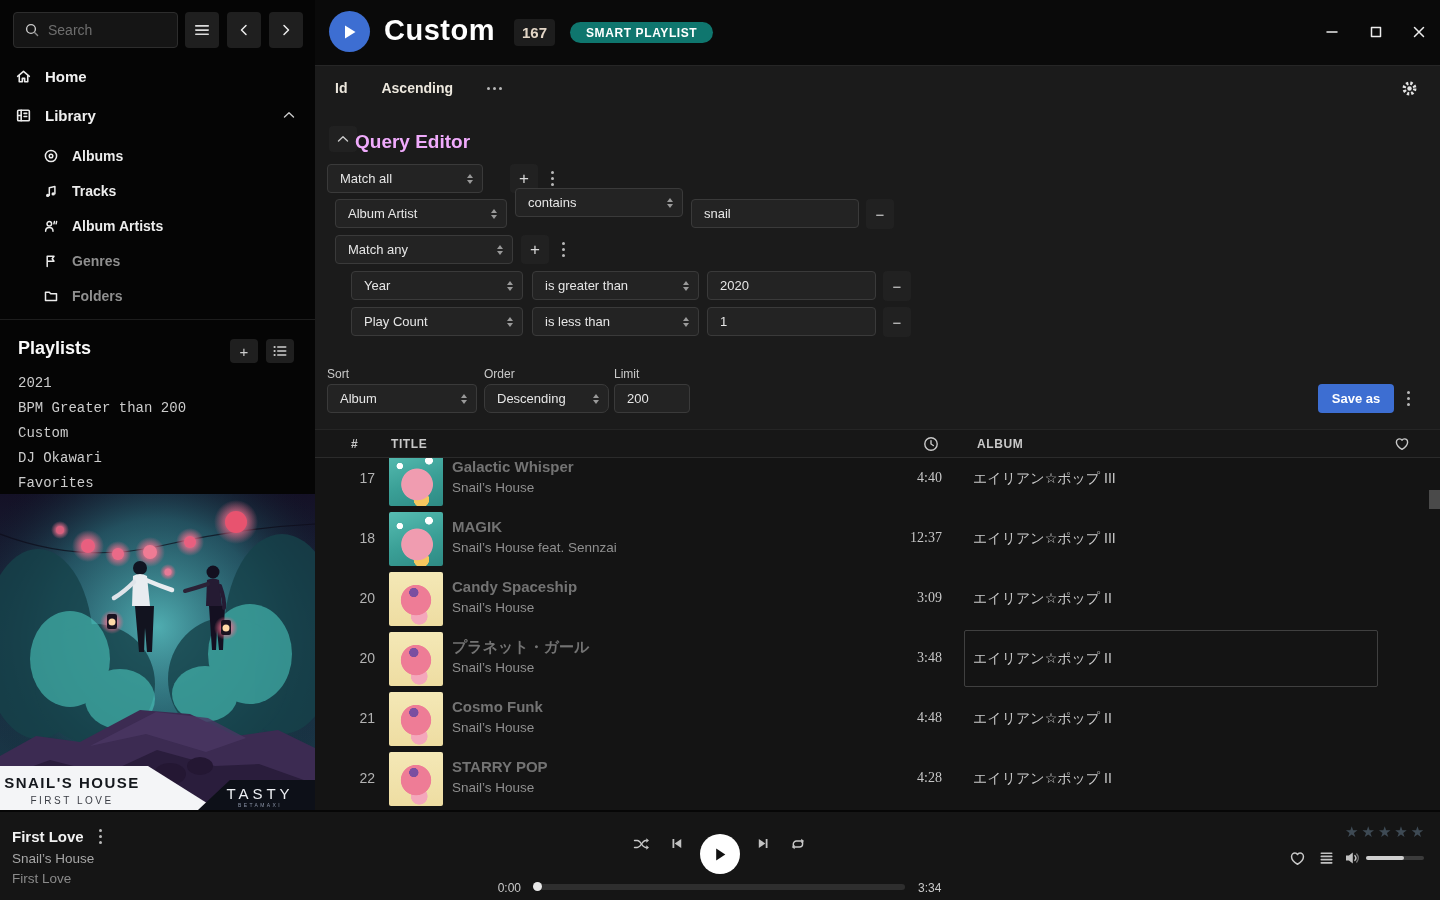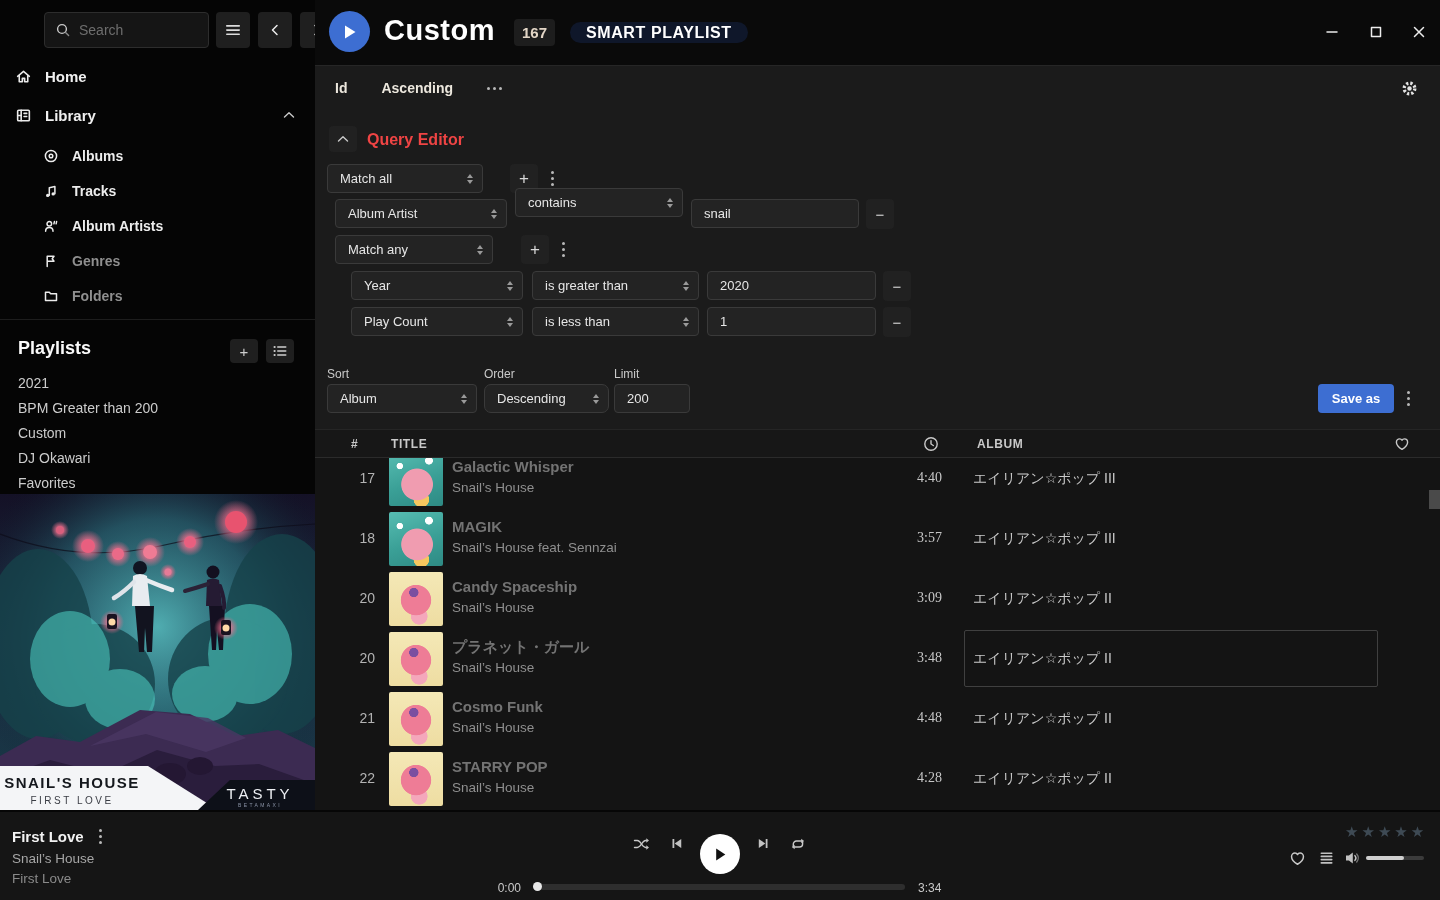--- a/index.html
+++ b/index.html
@@ -2,71 +2,71 @@
 <html><head>
 <meta charset="utf-8">
 <style>
   * { margin:0; padding:0; box-sizing:border-box; }
   html,body { width:1440px; height:900px; background:#000; overflow:hidden;
     font-family:"Liberation Sans","DejaVu Sans",sans-serif; }
   #app { position:relative; width:1440px; height:900px; background:#1b1b1b; }
 
   
   #sidebar { position:absolute; left:0; top:0; width:315px; height:810px; background:#050505; }
-  .s-top { position:absolute; left:0; top:12px; width:315px; height:48px;margin-left:31px; }
+  .s-top { position:absolute; left:0; top:12px; width:315px; height:48px; }
   .search-box { position:absolute; left:13px; top:0; width:165px; height:36px; background:#151515;
     border:1px solid #2d2d2d; border-radius:4px; display:flex; align-items:center; padding:0 10px; gap:8px; }
   .search-box input { background:transparent; border:none; outline:none; color:#cfcfcf; font-size:14px; width:115px;
     font-family:inherit; }
   .search-box input::placeholder { color:#6e6e6e; }
   .sq { position:absolute; top:0; width:34px; height:36px; background:#1f1f1f; border-radius:4px;
     display:flex; align-items:center; justify-content:center; cursor:pointer; }
   .nav-item { position:absolute; left:0; width:315px; height:30px; display:flex; align-items:center;
     padding-left:15px; gap:13px; color:#f0f0f0; font-weight:bold; font-size:15px; cursor:pointer; }
   .side-sub { position:absolute; left:0; width:315px; height:30px; display:flex; align-items:center;
     padding-left:43px; gap:13px; color:#ededed; font-weight:bold; font-size:14px; cursor:pointer; }
   .side-sub.dim { color:#8f8f8f; }
   .chev-right { position:absolute; right:20px; }
   #side-divider { position:absolute; left:0; top:319px; width:315px; height:1px; background:#1d1d1d; }
   #pl-header { position:absolute; left:18px; top:338px; color:#fafafa; font-size:18px; font-weight:bold; }
   .pl-btn { position:absolute; top:339px; width:28px; height:24px; background:#1f1f1f; border-radius:4px;
     display:flex; align-items:center; justify-content:center; color:#cfcfcf; font-size:15px; cursor:pointer; }
-  #playlist-list { position:absolute; left:0; top:370px; width:294px; }
+  #playlist-list { position:absolute; left:0; top:370px; width:294px;font-family:Liberation Mono, monospace; }
   .pl-item { height:25px; display:flex; align-items:center; padding-left:18px; color:#cccccc;
     font-size:14px; cursor:pointer; }
   #side-art { position:absolute; left:0; top:494px; width:315px; height:316px; }
 
   
   #titlebar { position:absolute; left:315px; top:0; width:1125px; height:65px; background:#0a0a0a; }
   #play-big { position:absolute; left:14px; top:11px; width:41px; height:41px; border-radius:50%;
     display:flex; align-items:center; justify-content:center; cursor:pointer; }
   #page-title { position:absolute; left:69px; top:14px; font-size:29px; font-weight:800; color:#ffffff;
     letter-spacing:.5px; }
   #count-badge { position:absolute; left:199px; top:19px; min-width:39px; height:27px; background:#1d1d1d;
     border-radius:4px; color:#e3d6c6; font-size:15px; font-weight:bold; display:flex; align-items:center;
     justify-content:center; padding:0 8px; }
-  #type-pill { position:absolute; left:255px; top:22px; height:21px; background:#0f172a; border-radius:11px;
-    color:#fff; font-size:16px; font-weight:bold; letter-spacing:.6px; display:flex; align-items:center;
+  #type-pill { position:absolute; left:255px; top:22px; height:21px; background:#0f766e; border-radius:11px;
+    color:#fff; font-size:12px; font-weight:bold; letter-spacing:.6px; display:flex; align-items:center;
     padding:0 16px; }
   .winbtn { position:absolute; top:17px; width:32px; height:30px; display:flex; align-items:center;
     justify-content:center; cursor:pointer; }
 
   
   #content { position:absolute; left:315px; top:65px; width:1125px; height:745px; background:#1b1b1b;
     border-top:1px solid #262626; }
   #toolbar { position:absolute; left:20px; top:14px; display:flex; align-items:center; gap:34px; }
   #toolbar .t-lbl { color:#ece7dd; font-weight:bold; font-size:14px; cursor:pointer; }
   #gear-btn { position:absolute; left:1086px; top:14px; cursor:pointer; }
   .dots-v { display:inline-flex; flex-direction:column; gap:3px; cursor:pointer; }
   .dots-v i, .dots-h i { width:3px; height:3px; border-radius:50%; background:#b8b8b8; }
   .dots-h { display:inline-flex; flex-direction:row; gap:3px; cursor:pointer; }
 
   .qbtn { position:absolute; background:#212121; border-radius:4px; display:flex; align-items:center;
     justify-content:center; color:#d8d8d8; cursor:pointer; }
-  #qe-title { position:absolute; left:52px; top:65px; color:#ef4444; font-size:16px; font-weight:bold; }
+  #qe-title { position:absolute; left:40px; top:65px; color:#f0abfc; font-size:19px; font-weight:bold; }
   .sel, .inp { position:absolute; height:29px; background:#232323; border:1px solid #3a3a3a; border-radius:4px;
     color:#e6e6e6; font-size:13px; display:flex; align-items:center; padding:0 26px 0 12px; cursor:pointer; }
   .inp { padding-right:10px; cursor:text; }
   .carets { position:absolute; right:9px; top:50%; transform:translateY(-50%); display:flex;
     flex-direction:column; align-items:center; gap:2px; }
   .c-up { width:0; height:0; border-left:3.5px solid transparent; border-right:3.5px solid transparent;
     border-bottom:4px solid #9a9a9a; }
   .c-dn { width:0; height:0; border-left:3.5px solid transparent; border-right:3.5px solid transparent;
     border-top:4px solid #9a9a9a; }
   .f-lbl { position:absolute; color:#c9c9c9; font-size:12px; }
@@ -443,21 +443,21 @@
           <i class="c-dn"></i>
         </span>
     </div>
     <div class="inp" style="left:376px; top:133px; width:168px;">
       <span>snail</span>
     </div>
     <div class="qbtn" style="left:551px; top:133px; width:28px; height:30px; font-size:15px;">
         <span>−</span>
       </div>
 
-    <div class="sel" style="left:20px; top:169px; width:158px;">
+    <div class="sel" style="left:20px; top:169px; width:178px;">
       <span>Match any</span>
       <span class="carets">
           <i class="c-up"></i>
           <i class="c-dn"></i>
         </span>
     </div>
     <div class="qbtn" style="left:206px; top:169px; width:28px; height:29px; font-size:17px;">
         <span>+</span>
       </div>
     <span class="dots-v" style="position:absolute; left:247px; top:176px;">
@@ -559,21 +559,21 @@
             <div class="tt">Galactic Whisper</div>
             <div class="ta">Snail’s House</div>
             <div class="tm">4:40</div>
             <div class="al">エイリアン☆ポップ III</div>
           </div>
           <div class="trow">
             <div class="num">18</div>
             <div class="thumb art-a3"></div>
             <div class="tt">MAGIK</div>
             <div class="ta">Snail’s House feat. Sennzai</div>
-            <div class="tm">3:57</div>
+            <div class="tm">12:37</div>
             <div class="al">エイリアン☆ポップ III</div>
           </div>
           <div class="trow">
             <div class="num">20</div>
             <div class="thumb art-a2"></div>
             <div class="tt">Candy Spaceship</div>
             <div class="ta">Snail’s House</div>
             <div class="tm">3:09</div>
             <div class="al">エイリアン☆ポップ II</div>
           </div>

